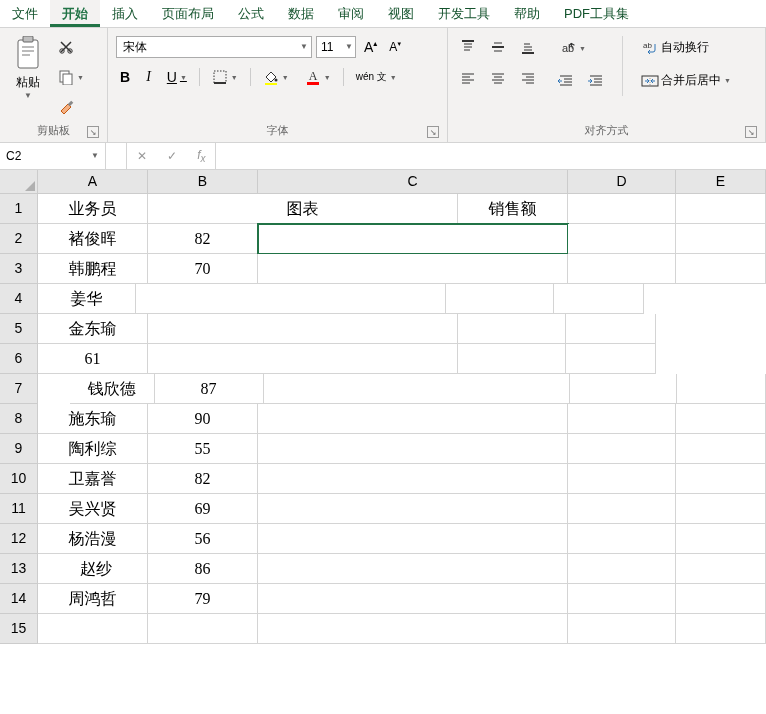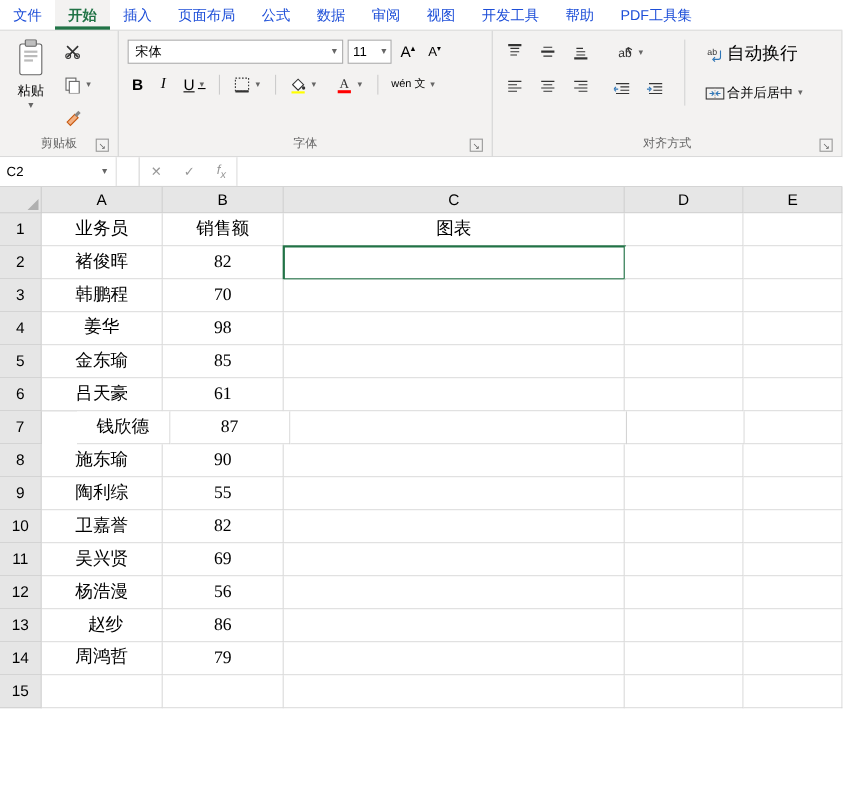--- a/index.html
+++ b/index.html
@@ -1,20 +1,20 @@
 <!DOCTYPE html>
 <html><head>
 <meta charset="utf-8">
 <style>
   * { box-sizing: border-box; margin: 0; padding: 0; }
   body { font-family: "Microsoft YaHei", "宋体", sans-serif; font-size: 12px; background: #fff; overflow: hidden; width: 766px; }
   
   
   .menubar { display: flex; background: #fff; border-bottom: 1px solid #d4d4d4; height: 28px; }
-  .menubar .mitem { padding: 5px 12px 4px; font-size: 13px; color: #1d4ed8; cursor: pointer; white-space: nowrap; }
+  .menubar .mitem { padding: 5px 12px 4px; font-size: 13px; color: #14532d; cursor: pointer; white-space: nowrap; }
   .menubar .mitem.active { color: #217346; border-bottom: 3px solid #217346; font-weight: 600; background: #f3f2f1; }
   
   
   .ribbon { background: #f3f2f1; border-bottom: 1px solid #d4d4d4; height: 115px; display: flex; }
   .group { display: flex; flex-direction: column; border-right: 1px solid #d4d4d4; padding: 4px 8px 0; }
   .group-body { flex: 1; display: flex; align-items: flex-start; }
   .group-label { text-align: center; font-size: 11px; color: #666; padding: 3px 0 4px; position: relative; }
   .group-label .dlaunch { position: absolute; right: 0; bottom: 4px; width: 12px; height: 12px; border: 1px solid #999; display: flex; align-items: center; justify-content: center; font-size: 8px; color: #666; }
   
   .big-btn { display: flex; flex-direction: column; align-items: center; padding: 4px 6px; cursor: pointer; }
@@ -292,21 +292,21 @@
       </div>
       <span style="width:1px;height:60px;background:#d4d4d4"></span>
       <div class="col" style="gap:10px">
         <span class="btn-sm">
           <span>
               <svg width="18" height="16">
                 <text x="2" y="8" font-size="8" fill="#333">ab</text>
                 <path d="M14 4 L14 10 Q14 12 12 12 L8 12 M9 10 L7 12 L9 14" stroke="#2e75b6" fill="none"></path>
               </svg>
             </span>
-          <span style="font-size:16px">自动换行</span>
+          <span style="font-size:12px">自动换行</span>
         </span>
         <span class="btn-sm">
           <span>
               <svg width="18" height="16">
                 <rect x="1" y="3" width="16" height="10" fill="none" stroke="#333"></rect>
                 <line x1="9" y1="3" x2="9" y2="13" stroke="#999" stroke-dasharray="1 1"></line>
                 <path d="M4 8 L7 8 M6 6 L8 8 L6 10" stroke="#2e75b6" fill="none"></path>
                 <path d="M14 8 L11 8 M12 6 L10 8 L12 10" stroke="#2e75b6" fill="none"></path>
               </svg>
             </span>
@@ -340,22 +340,22 @@
       <div class="colhdr" style="width: 110px;">A</div>
       <div class="colhdr" style="width: 110px;">B</div>
       <div class="colhdr" style="width: 310px;">C</div>
       <div class="colhdr" style="width: 108px;">D</div>
       <div class="colhdr" style="width: 90px;">E</div>
     </div>
   <div class="rows" id="rowsC">
       <div class="row-g">
         <div class="rowhdr">1</div>
         <div class="cell" style="width: 110px;">业务员</div>
+        <div class="cell" style="width: 310px;">图表</div>
         <div class="cell" style="width: 110px;">销售额</div>
-        <div class="cell" style="width: 310px;">图表</div>
         <div class="cell" style="width: 108px;"></div>
         <div class="cell" style="width: 90px;"></div>
       </div>
       <div class="row-g">
         <div class="rowhdr">2</div>
         <div class="cell" style="width: 110px;">褚俊晖</div>
         <div class="cell" style="width: 110px;">82</div>
         <div class="cell sel" style="width: 310px;"></div>
         <div class="cell" style="width: 108px;"></div>
         <div class="cell" style="width: 90px;"></div>
@@ -363,37 +363,34 @@
       <div class="row-g">
         <div class="rowhdr">3</div>
         <div class="cell" style="width: 110px;">韩鹏程</div>
         <div class="cell" style="width: 110px;">70</div>
         <div class="cell" style="width: 310px;"></div>
         <div class="cell" style="width: 108px;"></div>
         <div class="cell" style="width: 90px;"></div>
       </div>
       <div class="row-g">
         <div class="rowhdr">4</div>
-        <div class="cell" style="width: 110px; font-family: Liberation Mono, monospace;">姜华</div>
-        <div class="cell" style="width: 110px;">98</div>
+        <div class="cell" style="width: 98px;">姜华</div>
         <div class="cell" style="width: 310px;"></div>
         <div class="cell" style="width: 108px;"></div>
         <div class="cell" style="width: 90px;"></div>
       </div>
       <div class="row-g">
         <div class="rowhdr">5</div>
         <div class="cell" style="width: 110px;">金东瑜</div>
-        <div class="cell" style="width: 110px;">85</div>
         <div class="cell" style="width: 310px;"></div>
         <div class="cell" style="width: 108px;"></div>
         <div class="cell" style="width: 90px;"></div>
       </div>
       <div class="row-g">
         <div class="rowhdr">6</div>
-        <div class="cell" style="width: 110px;">吕天豪</div>
         <div class="cell" style="width: 110px;">61</div>
         <div class="cell" style="width: 310px;"></div>
         <div class="cell" style="width: 108px;"></div>
         <div class="cell" style="width: 90px;"></div>
       </div>
       <div class="row-g">
         <div class="rowhdr">7</div>
         <div class="cell" style="width: 86px; margin-left: 32px;">钱欣德</div>
         <div class="cell" style="width: 110px;">87</div>
         <div class="cell" style="width: 310px;"></div>
@@ -443,21 +440,21 @@
       <div class="row-g">
         <div class="rowhdr">13</div>
         <div class="cell" style="width: 110px; padding-left: 11px;">赵纱</div>
         <div class="cell" style="width: 110px;">86</div>
         <div class="cell" style="width: 310px;"></div>
         <div class="cell" style="width: 108px;"></div>
         <div class="cell" style="width: 90px;"></div>
       </div>
       <div class="row-g">
         <div class="rowhdr">14</div>
-        <div class="cell" style="width: 110px; font-family: Liberation Mono, monospace;">周鸿哲</div>
+        <div class="cell" style="width: 110px;">周鸿哲</div>
         <div class="cell" style="width: 110px;">79</div>
         <div class="cell" style="width: 310px;"></div>
         <div class="cell" style="width: 108px;"></div>
         <div class="cell" style="width: 90px;"></div>
       </div>
       <div class="row-g">
         <div class="rowhdr">15</div>
         <div class="cell" style="width: 110px;"></div>
         <div class="cell" style="width: 110px;"></div>
         <div class="cell" style="width: 310px;"></div>

